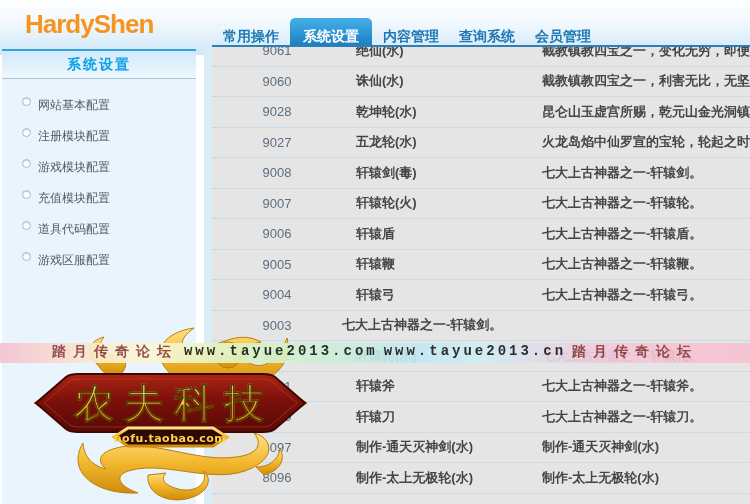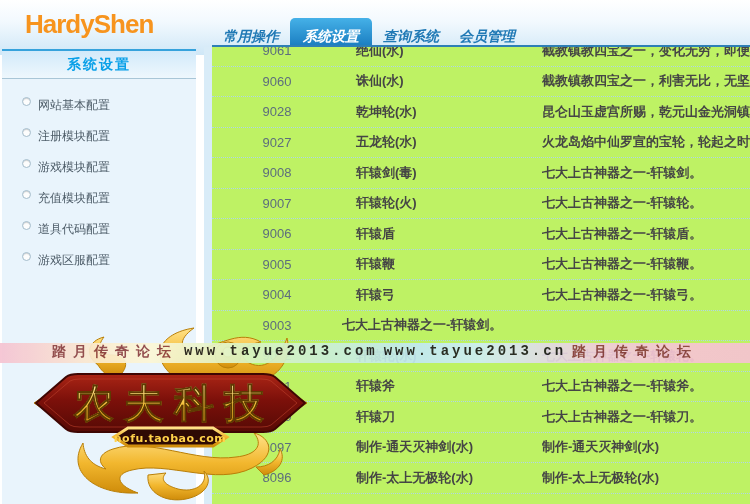--- a/index.html
+++ b/index.html
@@ -13,21 +13,21 @@
     background:linear-gradient(#ffffff 0%,#f2f9fe 40%,#cfe7f7 100%);
   }
   .brand{position:absolute;left:25px;top:10px;display:flex;align-items:flex-start;}
   .brand-name{font-size:26px;font-weight:bold;color:#f7941e;letter-spacing:-1px;line-height:28px;}
   .brand-meta{margin-left:4px;display:flex;flex-direction:column;}
   .brand-year{color:#e60000;font-weight:bold;font-size:12px;line-height:13px;}
   .brand-sub{color:#64798a;font-size:12px;line-height:14px;}
   .nav-tabs{position:absolute;left:213px;bottom:0;height:37px;display:flex;align-items:flex-end;}
   .tab{
     height:37px;line-height:37px;padding:0 9px;margin:0 1px;
-    font-size:14px;font-weight:bold;color:#2079b5;cursor:pointer;white-space:nowrap;font-style:italic;
+    font-size:14px;font-weight:bold;color:#2079b5;cursor:pointer;white-space:nowrap;
   }
   .tab.active{
     background:linear-gradient(#45b1e8,#0d6db4);color:#fff;
     border-radius:5px 5px 0 0;padding:0 13px;
   }
   
   .sidebar{
     position:absolute;left:2px;top:49px;width:194px;bottom:0;
     background:#e9f4fc;border-top:2px solid #36a2dc;box-sizing:border-box;
   }
@@ -44,21 +44,21 @@
   }
   .bullet{
     width:7px;height:7px;border-radius:50%;background:#fdfdfd;
     border:1px solid #a3bccc;box-shadow:inset 0 1px 1px rgba(0,0,0,.18);
     margin-right:7px;position:relative;top:-4px;flex:0 0 auto;
   }
   .gutter{position:absolute;left:204px;top:47px;width:8px;bottom:0;background:#d9ecf8;}
   
   .content{
     position:absolute;left:212px;top:45px;right:0;bottom:0;
-    background:#bef264;border-top:2px solid #2e7fb5;overflow:hidden;
+    background:#e5e5e5;border-top:2px solid #2e7fb5;overflow:hidden;
   }
   .itemtable{margin-top:-11px;}
   .row{
     height:30.5px;box-sizing:border-box;border-bottom:1px dotted #aed4ec;
     display:flex;align-items:center;white-space:nowrap;
   }
   .cell-id{flex:0 0 130px;text-align:center;font-size:13px;color:#5d6e7d;}
   .cell-name{flex:0 0 200px;box-sizing:border-box;padding-left:14px;font-size:13px;font-weight:bold;color:#454545;}
   .cell-desc{flex:1;font-size:13px;font-weight:bold;color:#454545;overflow:hidden;}
   
@@ -76,20 +76,21 @@
 </head>
 <body>
 
 <div class="header">
   <div class="brand">
     <span class="brand-name">HardyShen</span>
   </div>
   <div class="nav-tabs">
       <div class="tab">常用操作</div>
       <div class="tab active">系统设置</div>
+      <div class="tab">内容管理</div>
       <div class="tab">查询系统</div>
       <div class="tab">会员管理</div>
     </div>
 </div>
 
 <div class="sidebar">
   <div class="sidebar-title">系统设置</div>
   <div class="sidebar-items">
       <div class="sidebar-item">
         <span class="bullet"></span>

